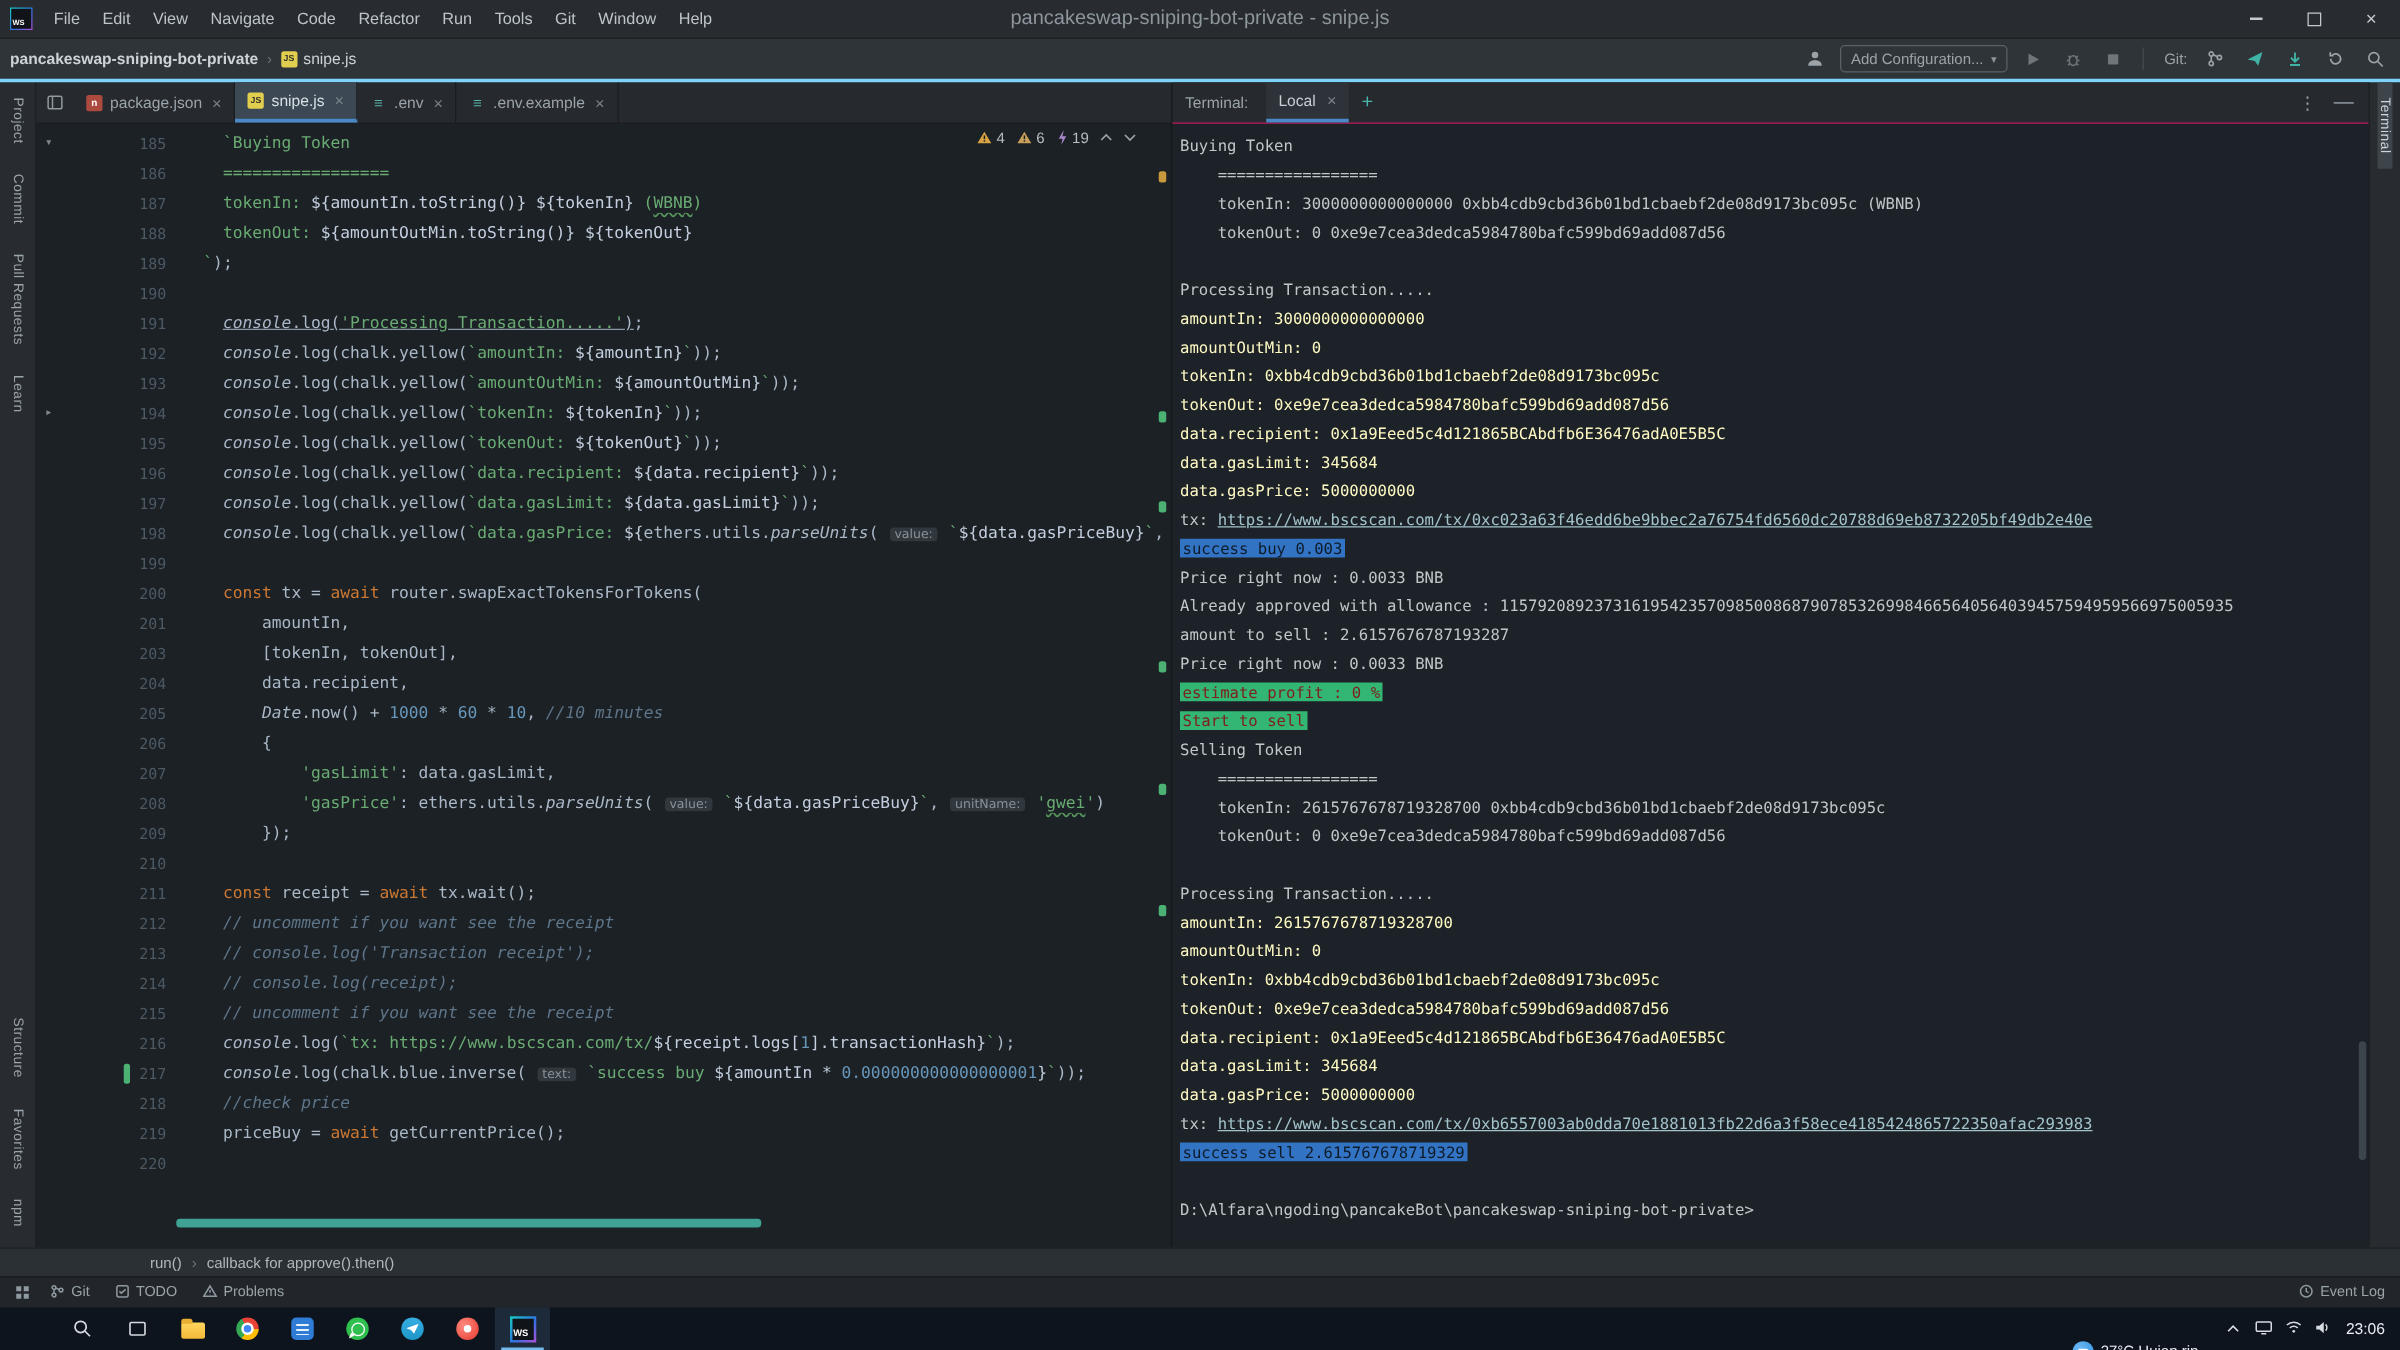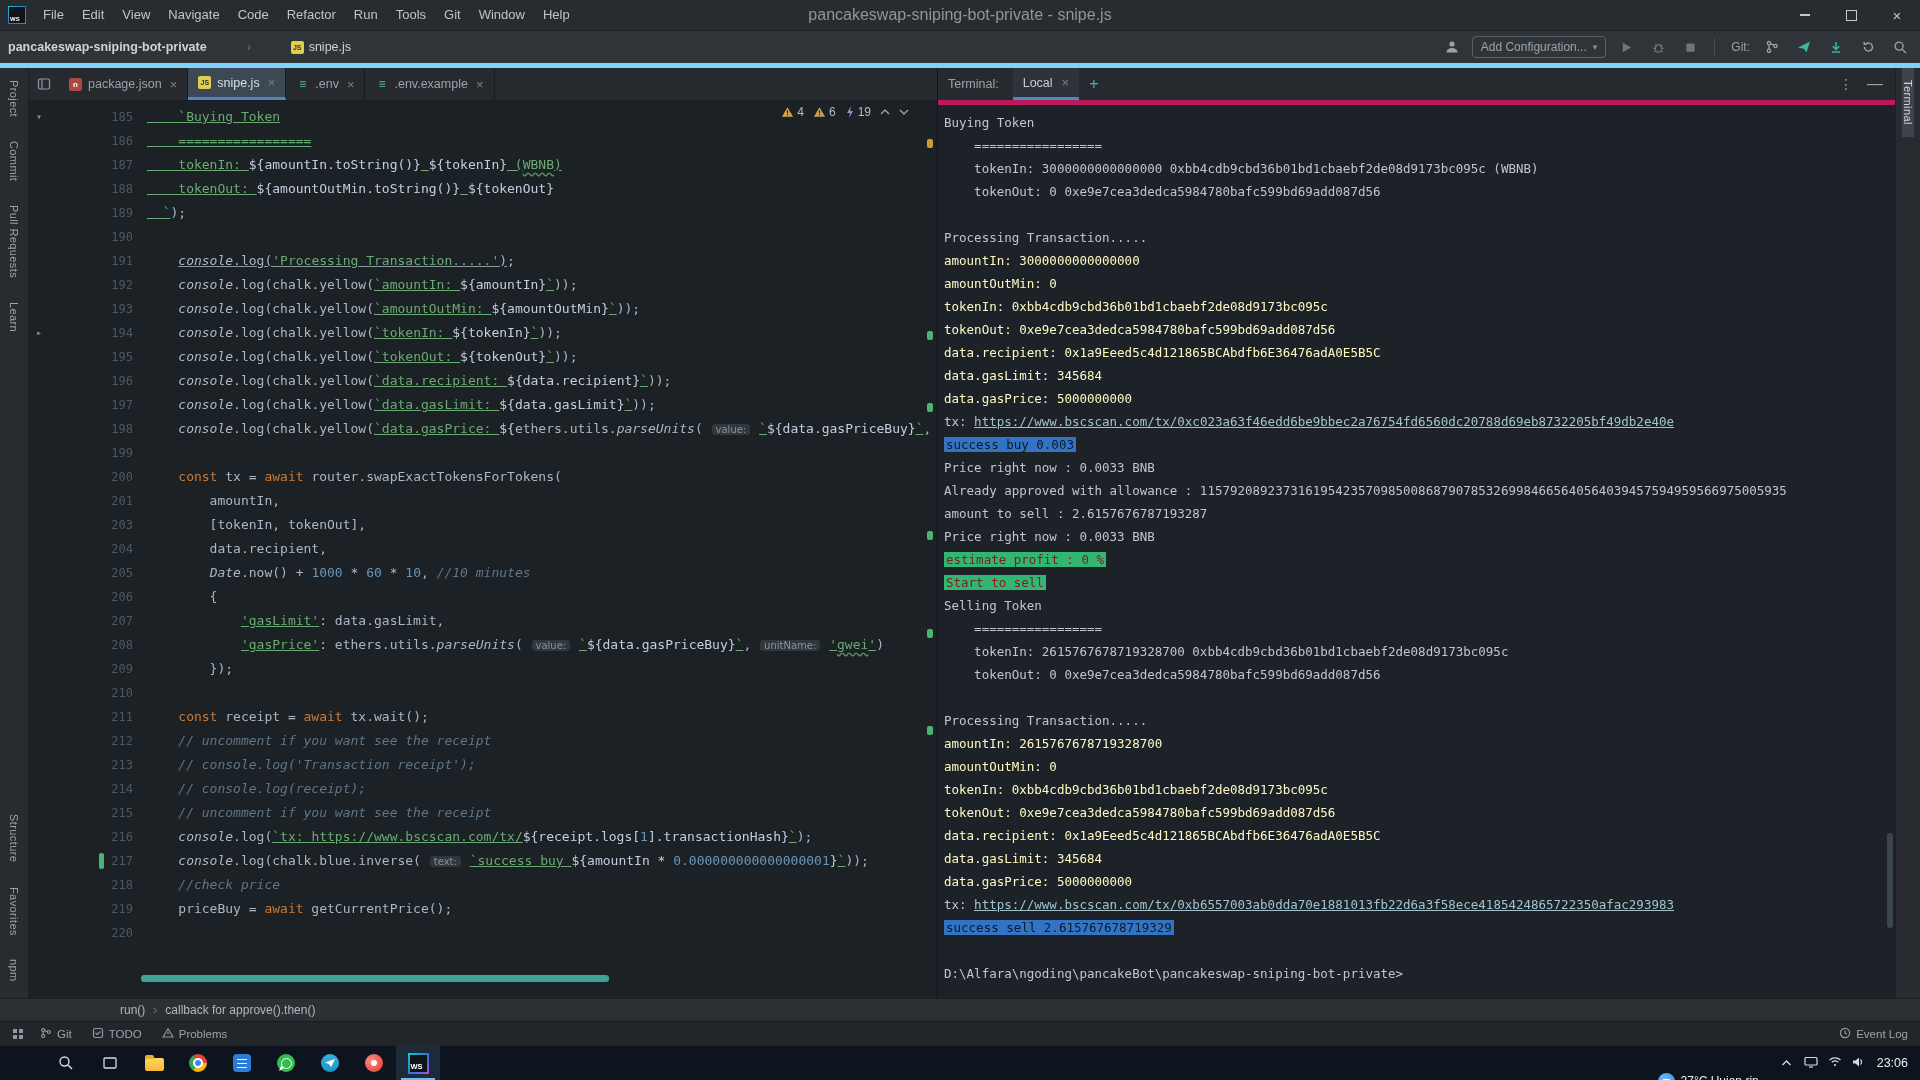--- a/index.html
+++ b/index.html
@@ -13,21 +13,21 @@
   .menus{display:flex;align-items:center;height:100%;}
   .menuitem{color:#bdc4ca;font-size:13px;padding:0 9px;line-height:30px;cursor:default;}
   .wtitle{position:absolute;left:0;right:0;text-align:center;color:#8d969d;font-size:16px;pointer-events:none;}
   .wincontrols{margin-left:auto;display:flex;height:100%;z-index:2;}
   .wc{width:46px;display:flex;align-items:center;justify-content:center;color:#c2c9cf;font-size:13px;}
   .wc-min::after{content:"";width:10px;height:1.5px;background:#c2c9cf;display:block;}
   .wc-max::after{content:"";width:9px;height:9px;border:1.3px solid #c2c9cf;display:block;}
   .wc-close{font-size:15px;}
 
   
-  .toolbar{height:32px;background:#2f3438;display:flex;align-items:center;flex:none;border-bottom:5px solid #7dd3fc;padding:0 8px;gap:33px;}
+  .toolbar{height:32px;background:#2f3438;display:flex;align-items:center;flex:none;border-bottom:3px solid #7dd3fc;padding:0 8px;}
   .crumb-project{color:#ccd3d9;font-size:12.5px;font-weight:bold;}
   .crumb-sep{color:#6b747b;margin:0 7px;font-size:12px;}
   .fileicon-js{width:13px;height:13px;background:#e2ce4e;color:#31322a;font-size:7px;font-weight:bold;display:inline-flex;align-items:center;justify-content:center;border-radius:2px;margin-right:5px;}
   .crumb-file{color:#ccd3d9;font-size:12.5px;display:inline-flex;align-items:center;}
   .tb-right{margin-left:auto;display:flex;align-items:center;gap:8px;}
   .tbicon{width:24px;height:22px;display:flex;align-items:center;justify-content:center;border-radius:3px;}
   .addcfg{background:transparent;border:1px solid #5a6167;border-radius:4px;color:#9aa3aa;font-size:12px;height:22px;padding:0 8px;display:flex;align-items:center;gap:6px;}
   .addcfg .caret{font-size:9px;color:#8b949b;}
   .vsep{width:1px;height:18px;background:#454b51;margin:0 4px;}
   .gitlabel{color:#9aa3aa;font-size:12px;margin:0 2px 0 4px;}
@@ -54,41 +54,41 @@
   .tclose{color:#7a838a;font-size:13px;margin-left:2px;}
 
   .editor{flex:1;position:relative;background:#1b2125;font-family:"DejaVu Sans Mono",monospace;font-size:13px;overflow:hidden;padding-top:4px;}
   .crow{display:flex;height:24px;line-height:24px;white-space:pre;position:relative;}
   .fold{width:20px;text-align:center;color:#7d8890;font-size:10px;flex:none;}
   .gut{width:84px;text-align:right;color:#4c5964;font-size:12px;flex:none;padding-right:14px;box-sizing:content-box;}
   .ctext{color:#a9b7c6;}
   .ctext span{white-space:pre;}
   .pl{color:#a9b7c6;}
   .kw{color:#cc7832;}
-  .str{color:#6aab73;text-decoration:underline;}
+  .str{color:#6aab73;}
   .num{color:#6897bb;}
   .cmt{color:#5f7589;font-style:italic;}
   .it{font-style:italic;color:#a9b7c6;}
   .interp{color:#c3cede;}
   .hint{font-size:10px;color:#8a9298;background:#30373d;border-radius:3px;padding:0 4px;margin:0 1px;font-family:"DejaVu Sans","Liberation Sans",sans-serif;}
   .typo{text-decoration:underline wavy #57965c;text-underline-offset:3px;}
   .ul{text-decoration:underline;text-decoration-color:#8a98a6;}
   .has-vcs::before{content:"";position:absolute;left:70px;top:4px;width:5px;height:16px;background:#4bb274;border-radius:2px;}
 
   .inspections{position:absolute;top:4px;right:28px;display:flex;align-items:center;gap:9px;color:#b6bec4;font-size:12px;font-family:"Liberation Sans",sans-serif;}
   .insp{display:flex;align-items:center;gap:3px;}
   .hscroll{position:absolute;left:112px;bottom:16px;width:468px;height:7px;background:#3fa294;border-radius:3px;}
   .stripe{position:absolute;right:2px;top:0;bottom:0;width:10px;}
   .smark{position:absolute;right:2px;width:6px;height:9px;border-radius:2px;}
   .sm-o{background:#c99a3c;}
   .sm-g{background:#4bb274;}
 
   
   .termcol{flex:1;display:flex;flex-direction:column;min-height:0;background:#1c2227;}
-  .theader{height:32px;background:#26292d;display:flex;align-items:stretch;flex:none;border-bottom:5px solid #be185d;padding-left:10px;}
+  .theader{height:32px;background:#26292d;display:flex;align-items:stretch;flex:none;border-bottom:1px solid #be185d;padding-left:10px;}
   .tlabel{color:#9aa3ab;font-size:12.5px;display:flex;align-items:center;margin-right:14px;}
   .ttab{display:flex;align-items:center;gap:7px;padding:0 10px;font-size:12.5px;color:#c7ced4;box-sizing:border-box;}
   .ttab.active{border-bottom:3px solid #4a88c7;background:#2d3338;}
   .tplus{color:#4db6ac;font-size:16px;display:flex;align-items:center;padding:0 10px;}
   .theader-right{margin-left:auto;display:flex;align-items:center;gap:14px;padding-right:12px;color:#9aa3ab;}
 
   .terminal{flex:1;position:relative;font-family:"DejaVu Sans Mono",monospace;font-size:12.5px;overflow:hidden;padding:6px 0 0 6px;}
   .trow{height:23px;line-height:23px;white-space:pre;}
   .t{color:#c0c6ca;}
   .y{color:#fef9c3;}

